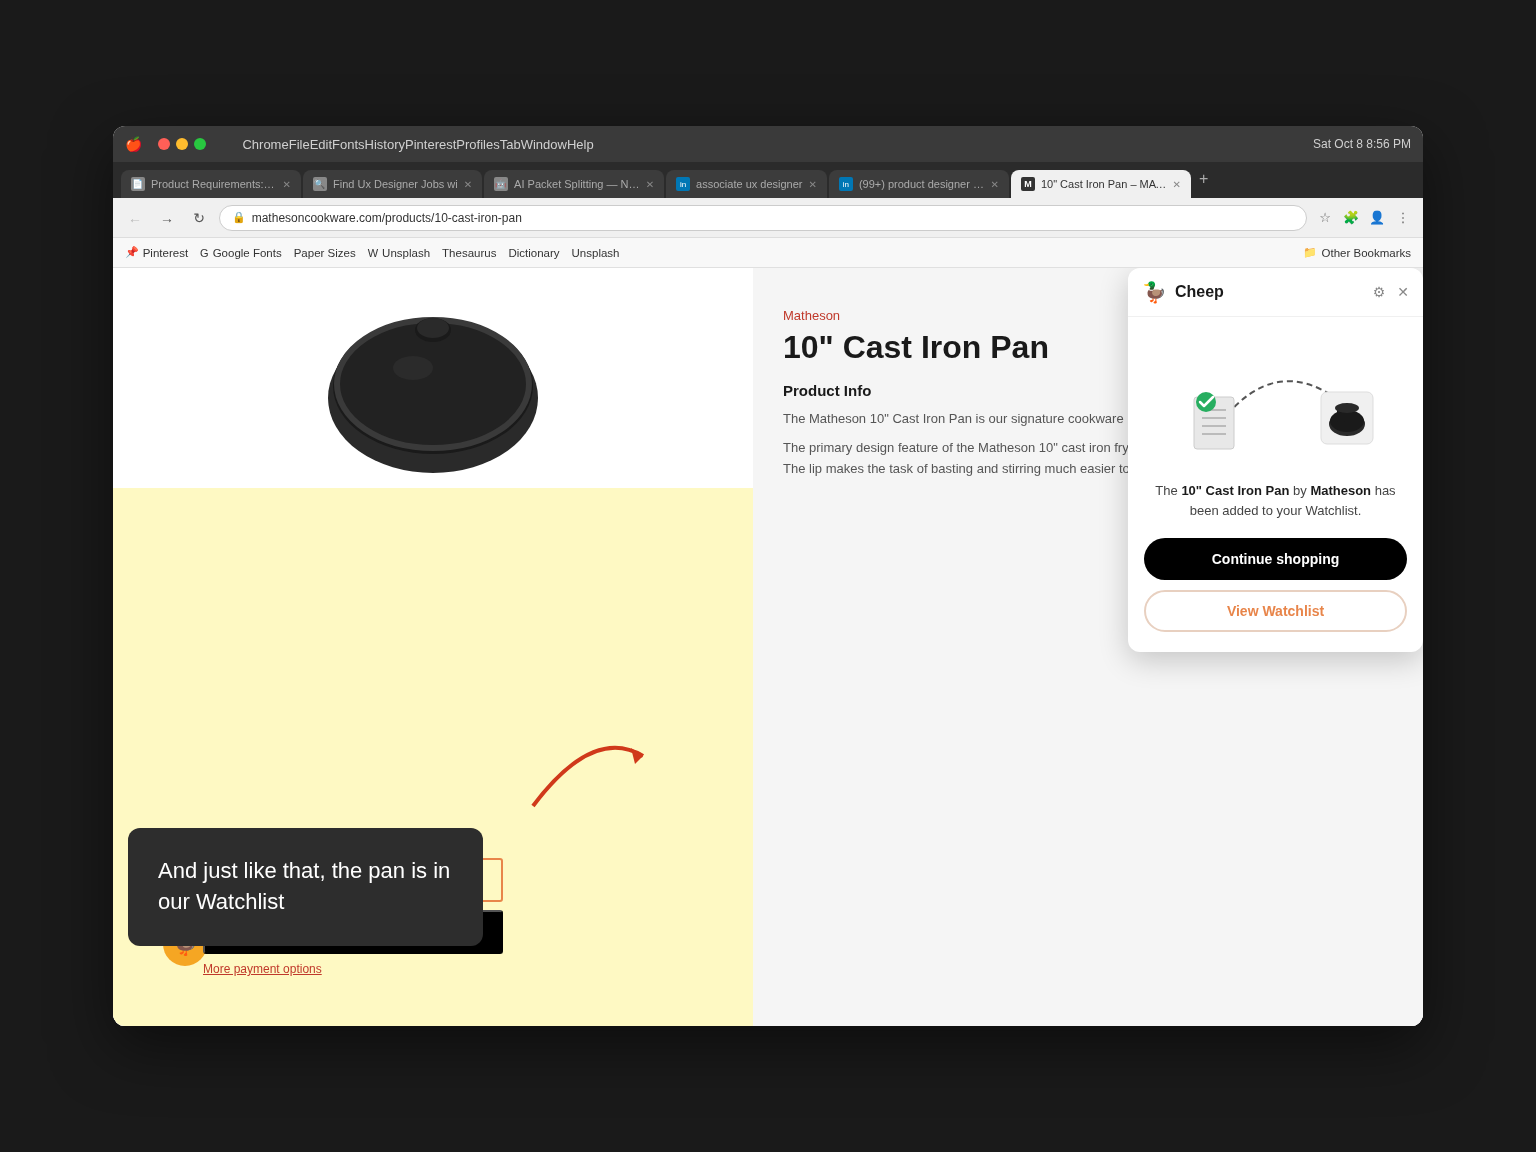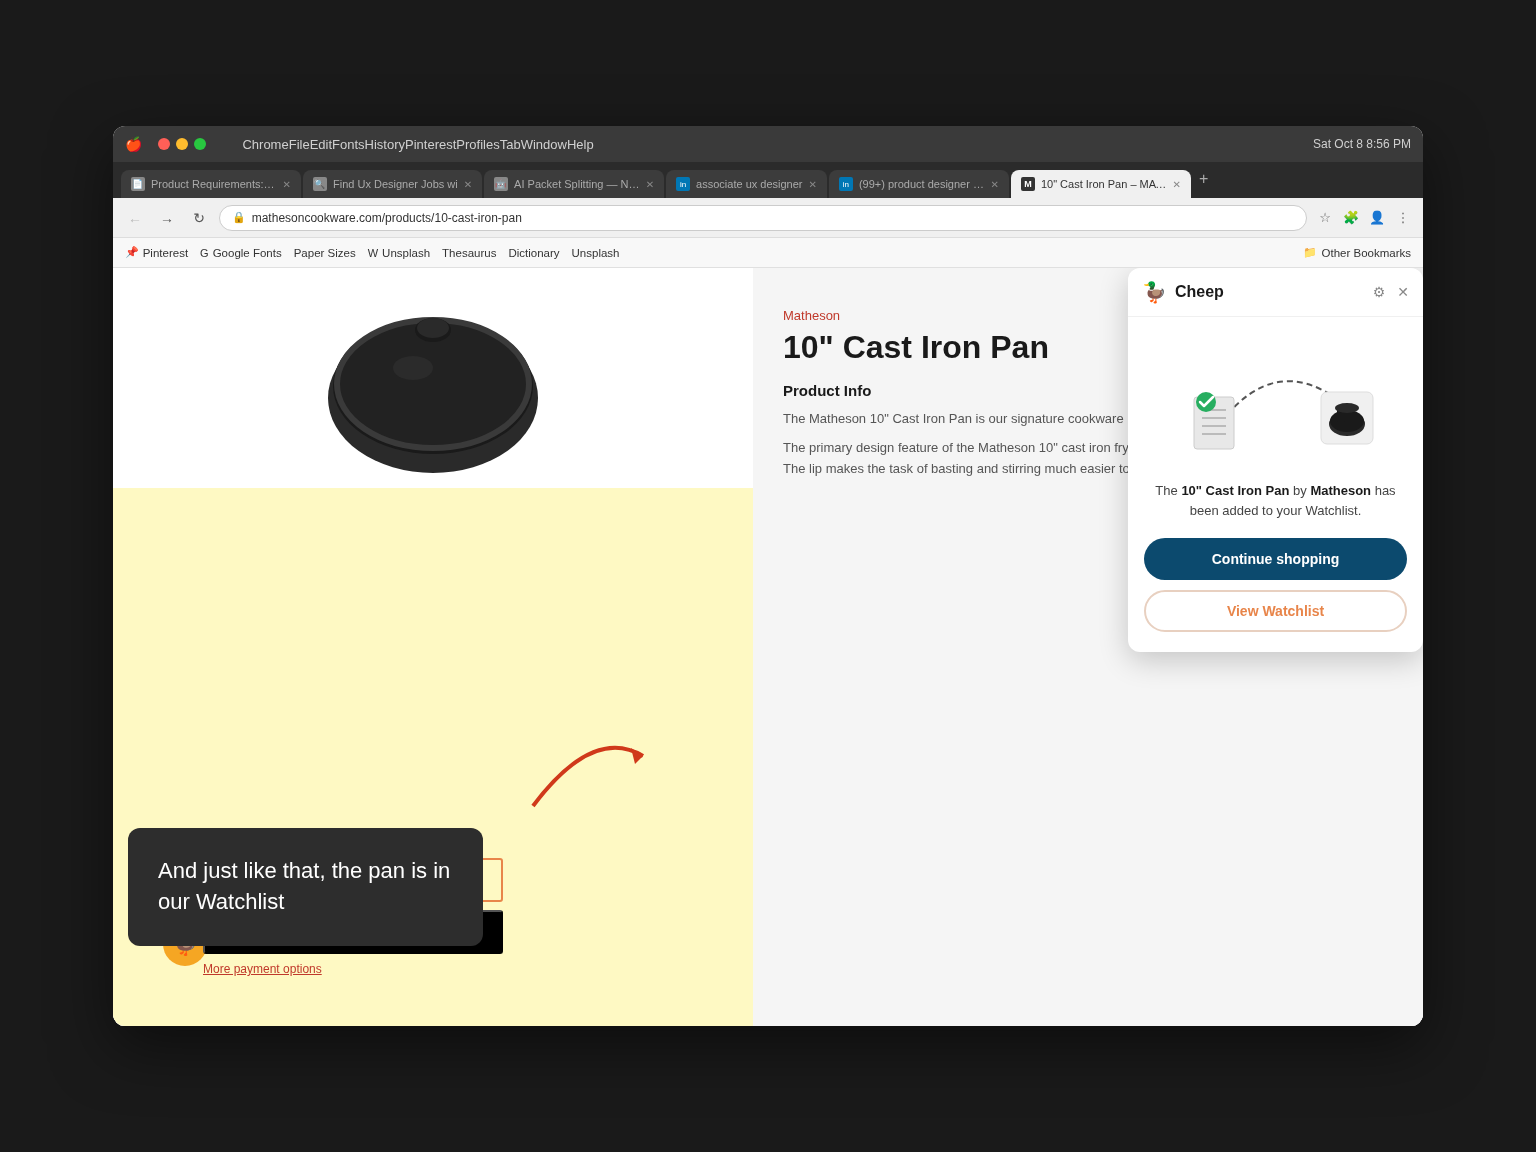--- a/index.html
+++ b/index.html
@@ -453,21 +453,21 @@
       line-height: 1.5;
       margin-bottom: 18px;
     }
     .popup-message strong {
       font-weight: 700;
       color: #1a1a1a;
     }
 
     .continue-btn {
       width: 100%;
-      background: #0c4a6e;
+      background: #000000;
       color: #fff;
       border: none;
       border-radius: 25px;
       height: 42px;
       font-size: 14px;
       font-weight: 600;
       cursor: pointer;
       margin-bottom: 10px;
     }
 

